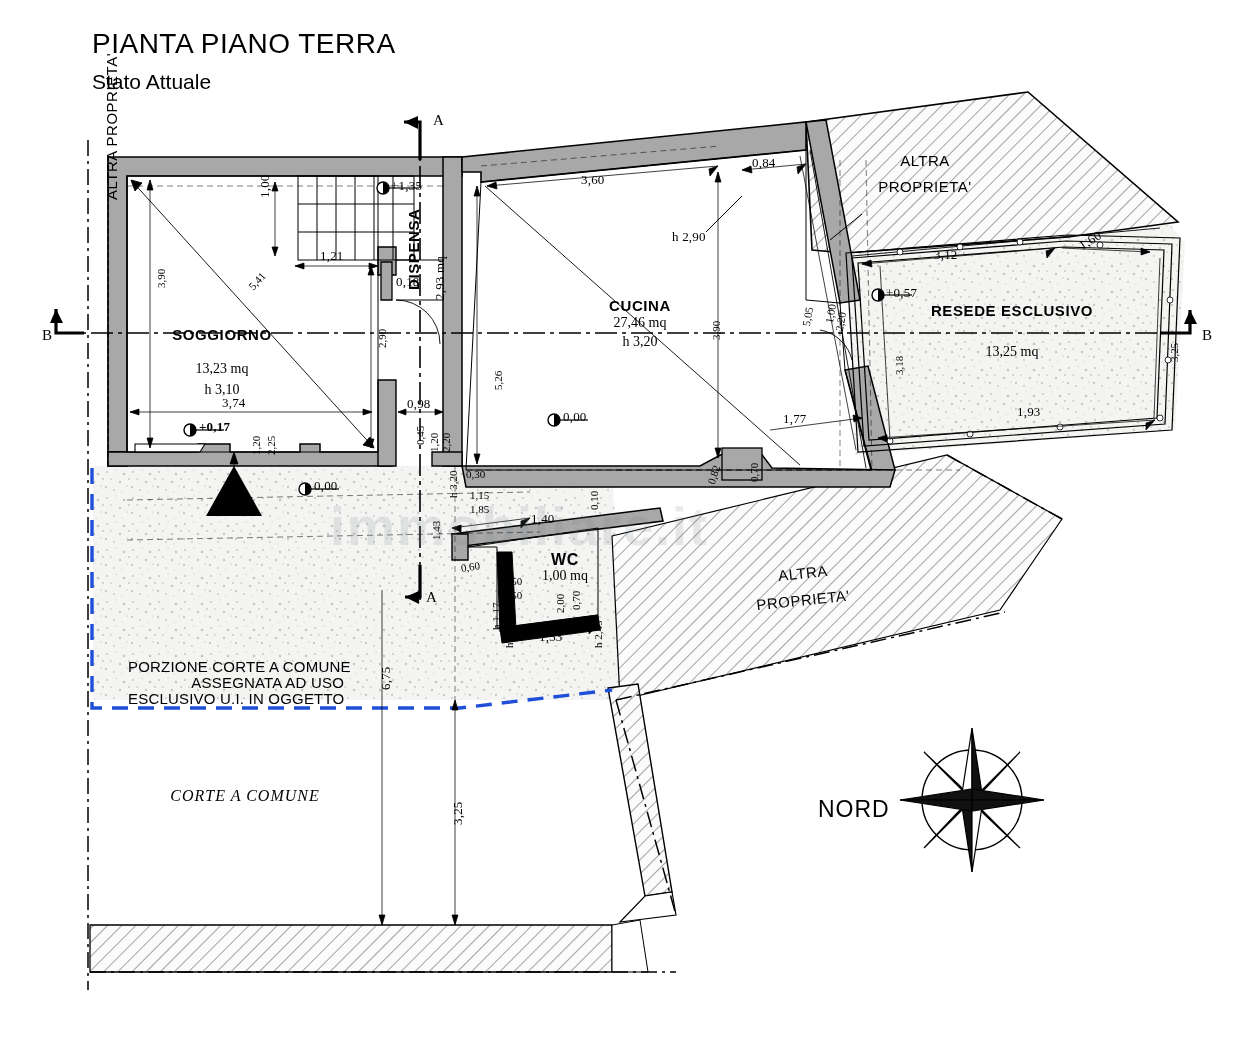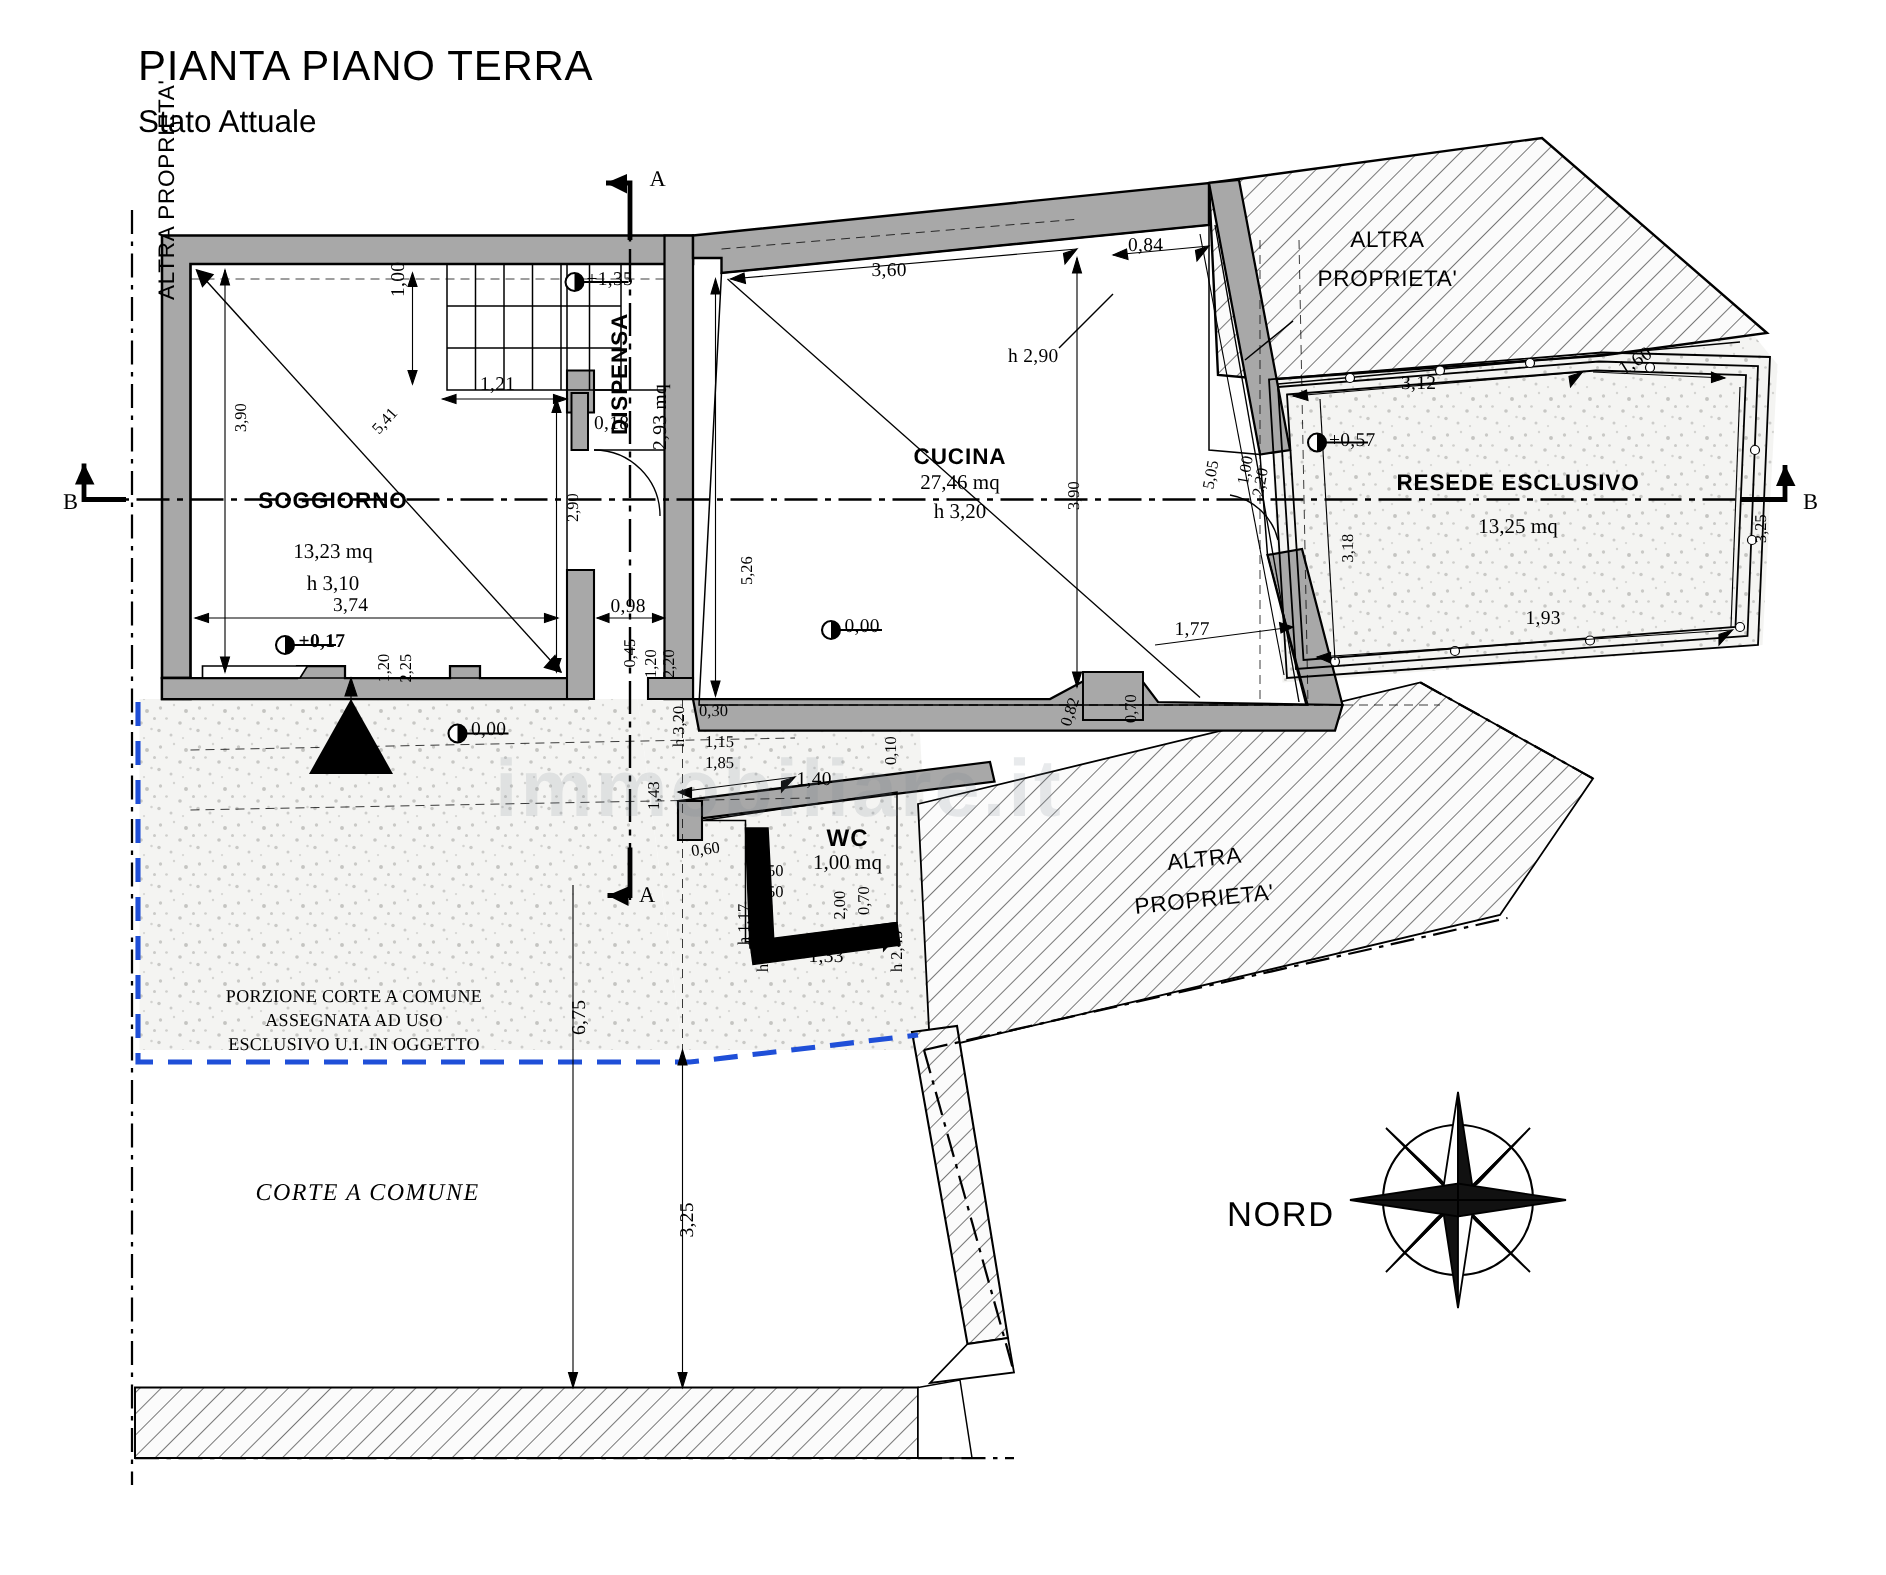--- a/index.html
+++ b/index.html
@@ -12,21 +12,21 @@
   .ctr{transform:translate(-50%,-50%);}
   .dim{font-family:"Liberation Serif", serif;font-size:13px;letter-spacing:.2px;}
   .dimS{font-family:"Liberation Serif", serif;font-size:11px;}
   .title1{font-size:28px;letter-spacing:.5px;}
   .title2{font-size:21px;}
   .roomname{font-size:15px;font-weight:bold;letter-spacing:.6px;}
   .roomarea{font-size:14px;}
   .sectlab{font-family:"Liberation Serif", serif;font-size:15px;}
   .nord{font-size:23px;letter-spacing:1px;}
   .other{font-size:15px;letter-spacing:.5px;}
-  .legend{font-family:Liberation Serif, serif;font-size:12px;letter-spacing:.2px;text-align:center;line-height:1.15;}
+  .legend{font-family:Liberation Sans, sans-serif;font-size:15px;letter-spacing:.2px;text-align:right;line-height:1.15;}
   .corte{font-family:"Liberation Serif", serif;font-size:16px;letter-spacing:1px;}
   .wm{position:absolute;color:rgba(120,130,145,.17);font-weight:bold;font-size:54px;letter-spacing:2px;}
 </style>
 </head>
 <body>
 
 <div id="stage">
 
   <svg viewBox="0 0 1257 1050" xmlns="http://www.w3.org/2000/svg">
     <defs>
@@ -366,21 +366,21 @@
   <div class="t sans roomname" style="left:405px;top:290px;transform:rotate(-90deg);transform-origin:0 0;">DISPENSA</div>
   <div class="t serif dim" style="left:432px;top:300px;transform:rotate(-90deg);transform-origin:0 0;">2,93 mq</div>
 
   <div class="t sans roomname ctr" style="left:640px;top:305px;">CUCINA</div>
   <div class="t serif roomarea ctr" style="left:640px;top:323px;">27,46 mq</div>
   <div class="t serif roomarea ctr" style="left:640px;top:342px;">h 3,20</div>
 
   <div class="t sans roomname ctr" style="left:565px;top:560px;font-size:16px;">WC</div>
   <div class="t serif roomarea ctr" style="left:565px;top:576px;">1,00 mq</div>
 
-  <div class="t sans roomname ctr" style="left:1012px;top:310px;margin-top:12px;">RESEDE ESCLUSIVO</div>
+  <div class="t sans roomname ctr" style="left:1012px;top:310px;">RESEDE ESCLUSIVO</div>
   <div class="t serif roomarea ctr" style="left:1012px;top:352px;">13,25 mq</div>
 
   <div class="t sans other" style="left:103px;top:200px;transform:rotate(-90deg);transform-origin:0 0;">ALTRA PROPRIETA'</div>
   <div class="t sans other ctr" style="left:925px;top:160px;">ALTRA</div>
   <div class="t sans other ctr" style="left:925px;top:186px;">PROPRIETA'</div>
   <div class="t sans other ctr" style="left:803px;top:573px;transform:translate(-50%,-50%) rotate(-6deg);">ALTRA</div>
   <div class="t sans other ctr" style="left:803px;top:600px;transform:translate(-50%,-50%) rotate(-6deg);">PROPRIETA'</div>
 
   <div class="t legend" style="left:128px;top:658px;width:216px;">PORZIONE CORTE A COMUNE</div>
   <div class="t legend" style="left:128px;top:674px;width:216px;">ASSEGNATA AD USO</div>

